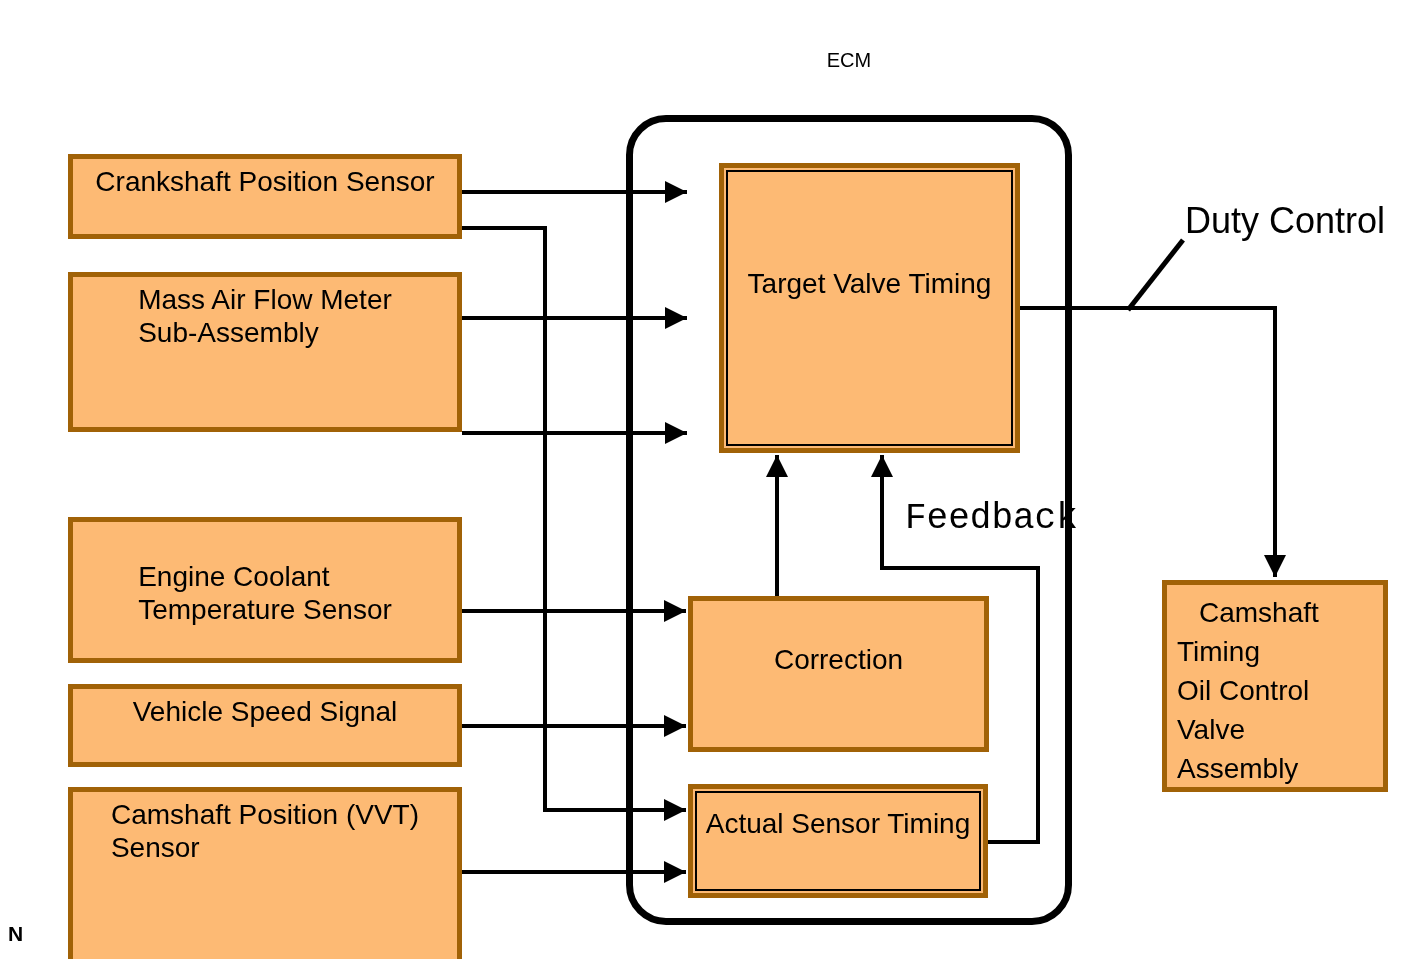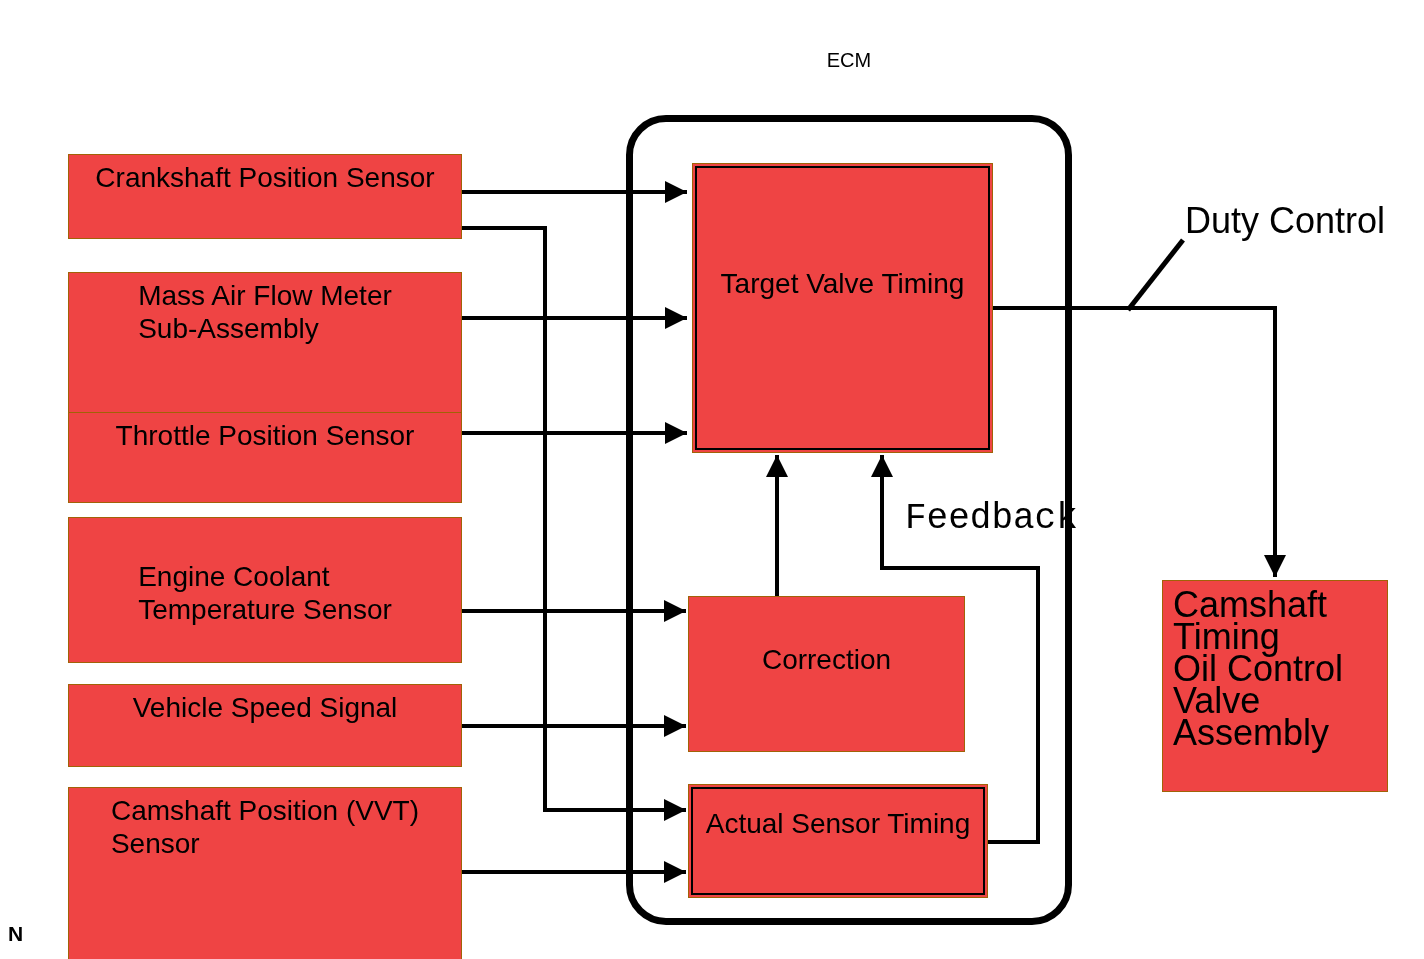--- a/index.html
+++ b/index.html
@@ -33,22 +33,22 @@
     position: absolute;
     left: 626px; top: 115px;
     width: 446px; height: 810px;
     border: 7px solid #000000;
     border-radius: 40px;
     background: transparent;
     z-index: 2;
   }
   .box {
     position: absolute;
-    background: #ef4444;
-    border: 1px solid #a16207;
+    background: #fdba74;
+    border: 5px solid #a16207;
     z-index: 3;
   }
   .sensor-box {
     left: 68px;
     width: 394px;
     display: flex;
     justify-content: center;
     padding-top: 6px;
   }
   .sensor-label {
@@ -89,40 +89,41 @@
     white-space: nowrap;
   }
   .duty-label { left: 1185px; top: 206px; }
   .feedback-label { left: 905px; top: 504px; font-family: Liberation Mono, monospace; }
   .output-box {
     left: 1162px; top: 580px;
     width: 226px; height: 212px;
     padding: 8px 0 0 10px;
   }
   .output-label {
-    font-size: 36px;
-    line-height: 31px;
+    font-size: 28px;
+    line-height: 39px;
     white-space: pre-line;
+    margin-left: 22px;
   }
   .corner-marker {
     position: absolute;
     left: 8px; top: 922px;
     font-size: 21px;
     font-weight: bold;
     z-index: 4;
   }
   
   .sensor-1 { top: 154px; height: 85px; }
   .sensor-2 { top: 272px; height: 160px; }
   .sensor-3 { top: 412px; height: 91px; }
   .sensor-4 { top: 517px; height: 146px; align-items: center; }
   .sensor-5 { top: 684px; height: 83px; }
   .sensor-6 { top: 787px; height: 183px; }
-  .target-box { left: 692px; top: 163px; width: 301px; height: 290px; padding-bottom: 50px; }
-  .correction-box { left: 688px; top: 596px; width: 277px; height: 156px; padding-bottom: 30px; }
+  .target-box { left: 719px; top: 163px; width: 301px; height: 290px; padding-bottom: 50px; }
+  .correction-box { left: 688px; top: 596px; width: 301px; height: 156px; padding-bottom: 30px; }
   .actual-box { left: 688px; top: 784px; width: 300px; height: 114px; padding-bottom: 36px; }
 </style>
 </head>
 <body>
 
 <div class="canvas">
 
   <svg class="wire-layer" viewBox="0 0 1424 959" xmlns="http://www.w3.org/2000/svg">
     <defs>
       <marker id="arrow" viewBox="0 0 10 10" refX="10" refY="5" markerWidth="8" markerHeight="5.5" orient="auto">
@@ -148,23 +149,20 @@
 
   <div class="box sensor-box sensor-1">
     <span class="sensor-label">Crankshaft Position Sensor</span>
   </div>
 
   <div class="box sensor-box sensor-2">
     <span class="sensor-label">Mass Air Flow Meter
 Sub-Assembly</span>
   </div>
 
-  <div class="box sensor-box sensor-3">
-    <span class="sensor-label">Throttle Position Sensor</span>
-  </div>
 
   <div class="box sensor-box sensor-4">
     <span class="sensor-label">Engine Coolant
 Temperature Sensor</span>
   </div>
 
   <div class="box sensor-box sensor-5">
     <span class="sensor-label">Vehicle Speed Signal</span>
   </div>
 

